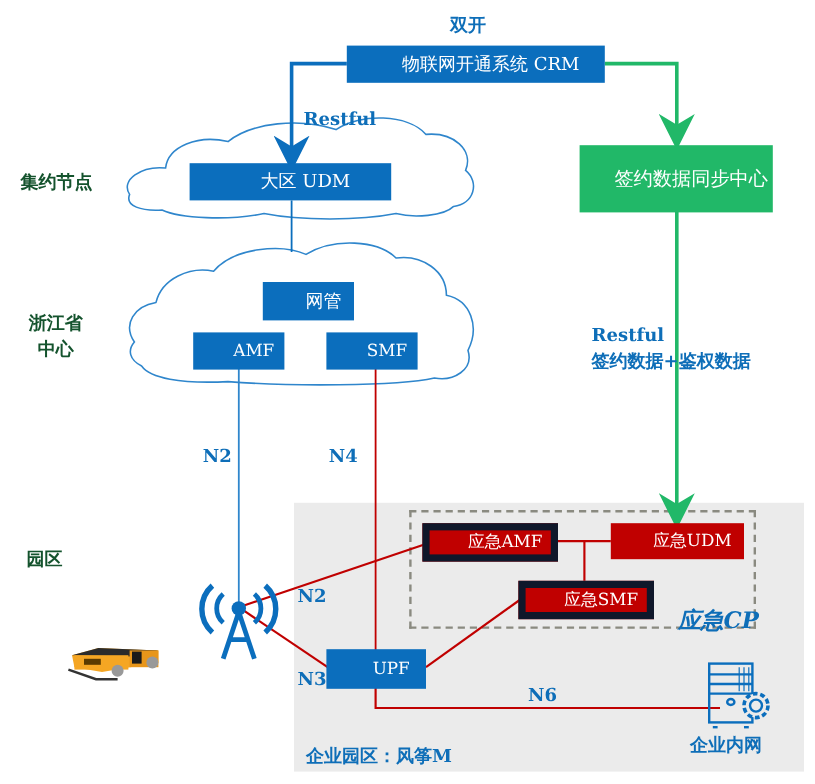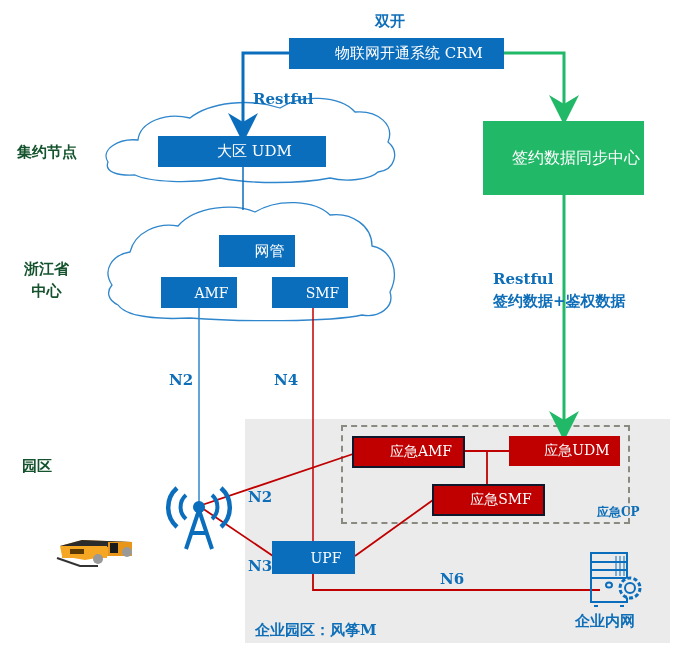--- a/index.html
+++ b/index.html
@@ -4,21 +4,21 @@
 <style>
   html, body { margin:0; padding:0; background:#ffffff; }
   #stage { position:relative; width:679px; height:653px; overflow:hidden; font-family:"DejaVu Serif","Liberation Serif",serif; }
   svg#canvas { position:absolute; left:0; top:0; width:679px; height:653px; }
   .lbl { position:absolute; white-space:nowrap; font-weight:bold; }
   .blue-txt { color:#0E6EB8; }
   .dark-txt { color:#14532d; }
   .box { position:absolute; display:flex; align-items:center; justify-content:center; color:#ffffff; font-weight:normal; box-sizing:border-box;padding-left:25px; }
   .box-blue { background:#0B6EBD; }
   .box-green { background:#21B868; }
-  .box-red { background:#C00000; border:2px solid #0f172a; }
+  .box-red { background:#C00000; border:6px solid #0f172a; }
   .region { position:absolute; background:#EBEBEB; }
   .dash { position:absolute; border:2px dashed #8A8A80; box-sizing:border-box; }
 </style>
 </head>
 <body>
 
 <div id="stage">
 
   <div class="region" style="left:245px; top:419px; width:425px; height:224px;"></div>
   <div class="dash" style="left:341px; top:425px; width:289px; height:99px;"></div>
@@ -102,37 +102,37 @@
 
   <div class="lbl blue-txt" style="left:253px; top:90px; font-size:15px;">Restful</div>
 
   <div class="lbl dark-txt" style="left:17px; top:143px; font-size:15px;">集约节点</div>
   <div class="lbl dark-txt" style="left:24px; top:258px; font-size:15px; white-space:pre; line-height:22px; text-align:center;">浙江省
 中心</div>
   <div class="lbl dark-txt" style="left:22px; top:457px; font-size:15px;">园区</div>
 
   <div class="box box-blue" style="left:158px; top:136px; width:168px; height:31px; font-size:15px;">大区 UDM</div>
 
-  <div class="box box-green" style="left:483px; top:121px; width:161px; height:74px; font-size:16px;">签约数据同步中心</div>
+  <div class="box box-green" style="left:483px; top:121px; width:161px; height:56px; font-size:16px;">签约数据同步中心</div>
 
   <div class="lbl blue-txt" style="left:493px; top:270px; font-size:15px;">Restful</div>
   <div class="lbl blue-txt" style="left:493px; top:292px; font-size:15px;">签约数据+鉴权数据</div>
 
   <div class="box box-blue" style="left:161px; top:277px; width:76px; height:31px; font-size:14px;">AMF</div>
   <div class="box box-blue" style="left:219px; top:235px; width:76px; height:32px; font-size:15px;">网管</div>
   <div class="box box-blue" style="left:272px; top:277px; width:76px; height:31px; font-size:14px;">SMF</div>
 
   <div class="lbl blue-txt" style="left:169px; top:371px; font-size:15px;">N2</div>
   <div class="lbl blue-txt" style="left:274px; top:371px; font-size:15px;">N4</div>
   <div class="lbl blue-txt" style="left:248px; top:488px; font-size:15px;">N2</div>
   <div class="lbl blue-txt" style="left:248px; top:557px; font-size:15px;">N3</div>
   <div class="lbl blue-txt" style="left:440px; top:570px; font-size:15px;">N6</div>
 
   <div class="box box-red" style="left:352px; top:436px; width:113px; height:32px; font-size:14px;">应急AMF</div>
   <div class="box box-red" style="left:432px; top:484px; width:113px; height:32px; font-size:14px;">应急SMF</div>
   <div class="box box-red" style="left:509px; top:436px; width:111px; height:30px; font-size:14px; border:none;">应急UDM</div>
-  <div class="lbl blue-txt" style="left:597px; top:504px; font-size:12px;">应急CP</div>
+  <div class="lbl blue-txt" style="left:565px; top:504px; font-size:19px;font-style:italic;">应急CP</div>
 
   <div class="box box-blue" style="left:272px; top:541px; width:83px; height:33px; font-size:14px;">UPF</div>
 
   <div class="lbl blue-txt" style="left:255px; top:621px; font-size:15px;">企业园区：风筝M</div>
   <div class="lbl blue-txt" style="left:575px; top:612px; font-size:15px;">企业内网</div>
 </div>
 
 </body></html>

